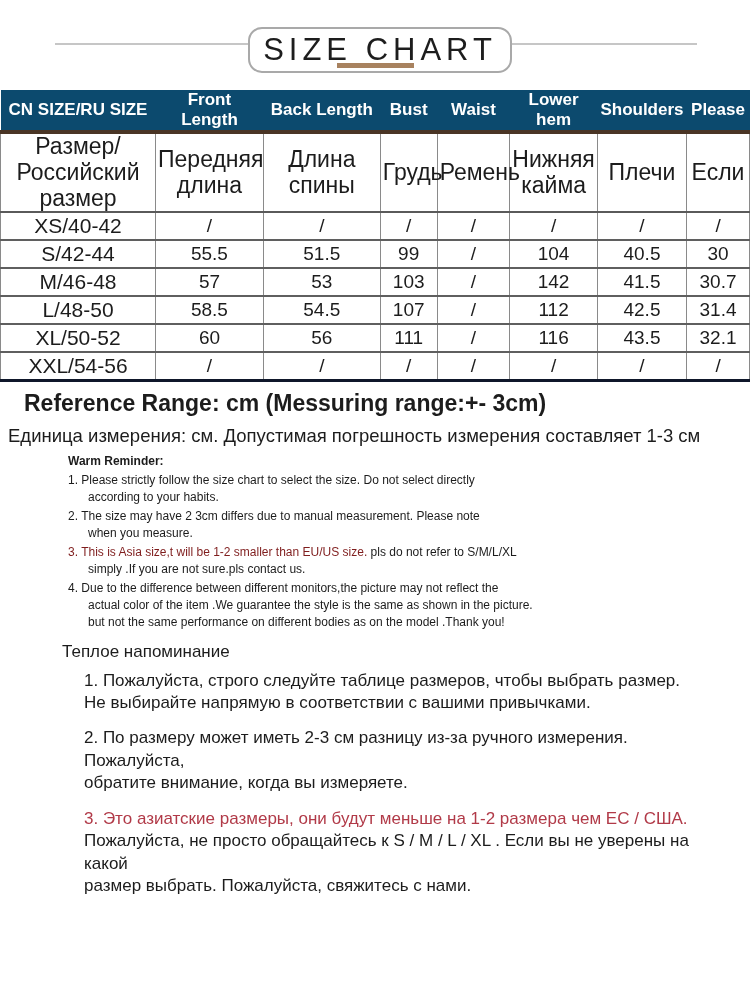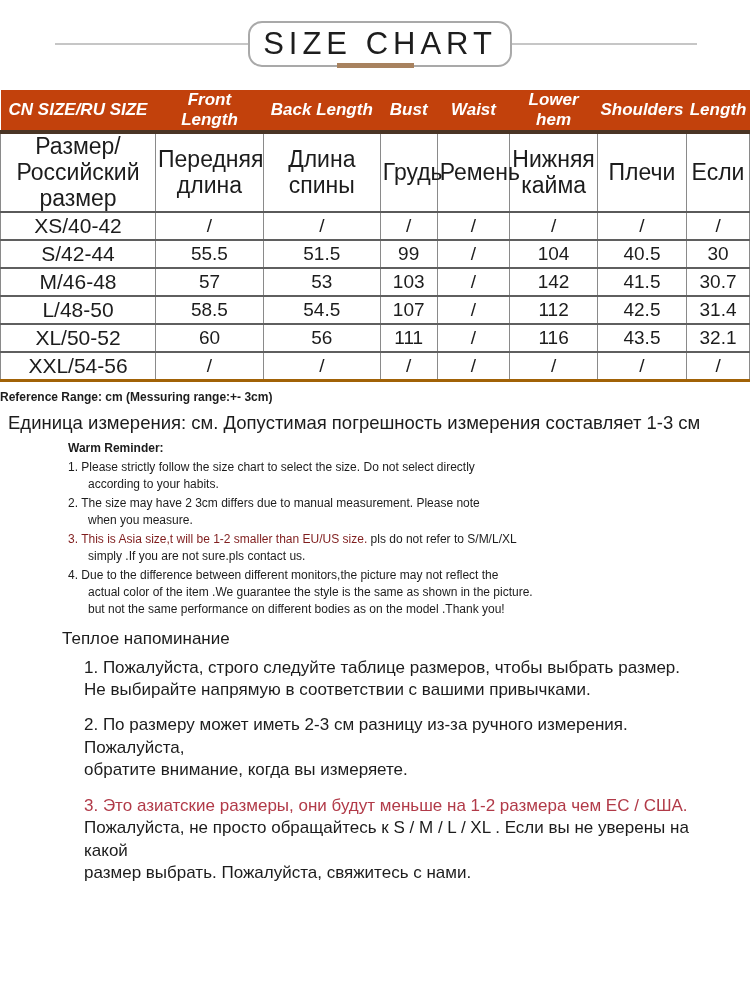--- a/index.html
+++ b/index.html
@@ -5,41 +5,41 @@
   html,body{margin:0;padding:0;}
   body{
     width:750px;height:1000px;background:#ffffff;
     font-family:"Liberation Sans","DejaVu Sans",sans-serif;
     color:#1c1c1c;position:relative;overflow:hidden;
   }
   
   .title-wrap{position:relative;height:90px;}
   .title-line{position:absolute;left:55px;right:53px;top:43px;height:2px;background:#c6c6c6;}
   .title-badge{
-    position:absolute;left:248px;top:21px;width:264px;height:46px;
+    position:absolute;left:248px;top:27px;width:264px;height:46px;
     background:#ffffff;border:2px solid #a9a9a9;border-radius:14px;
     display:flex;align-items:center;justify-content:center;z-index:1;box-sizing:border-box;
   }
   .title-text{font-size:31px;letter-spacing:5px;color:#1d1d1d;white-space:nowrap;}
   .title-underline{position:absolute;left:337px;top:63px;width:77px;height:5px;background:#a8825f;z-index:2;}
   
   table.size-table{width:750px;border-collapse:collapse;table-layout:fixed;}
   .size-table td,.size-table th{box-sizing:border-box;text-align:center;vertical-align:middle;padding:0 2px;}
-  tr.head-en{height:32px;background:#c2410c;font-style:italic;}
+  tr.head-en{height:32px;background:#0c4a6e;}
   tr.head-en th{color:#ffffff;font-size:17px;font-weight:bold;border:none;border-bottom:4px solid #4a3525;}
   tr.head-ru{height:50px;}
   tr.head-ru th{font-weight:normal;font-size:23px;line-height:1.12;border:1px solid #8a8a8a;border-top:none;border-bottom:2px solid #5a5a5a;}
   tr.data-row{height:28px;}
   tr.data-row td{font-size:19px;border:1px solid #8a8a8a;border-bottom:2px solid #5f5f5f;}
   tr.data-row td.size-cell{font-size:21px;}
-  tr.data-row:last-child td{border-bottom:3px solid #a16207;}
+  tr.data-row:last-child td{border-bottom:3px solid #0f172a;}
   .c1{width:20.7%;} .c2{width:14.4%;} .c3{width:15.6%;} .c4{width:7.6%;}
   .c5{width:9.7%;} .c6{width:11.7%;} .c7{width:11.9%;} .c8{width:8.4%;}
   
-  .ref-en{margin:8px 0 2px 0;font-size:12px;font-weight:bold;}
+  .ref-en{margin:8px 0 2px 24px;font-size:23px;font-weight:bold;}
   .ref-ru{margin:8px 0 0 8px;font-size:18.5px;}
   .warm-en{margin:6px 0 0 68px;width:610px;font-size:12px;line-height:1.42;}
   .warm-en .heading{font-weight:bold;margin:0 0 2px 0;}
   .warm-en p.item{margin:0 0 2px 0;padding-left:20px;text-indent:-20px;white-space:pre-line;}
   .warm-ru{margin:10px 0 0 62px;width:655px;font-size:17px;line-height:1.32;}
   .warm-ru .heading{margin:0 0 6px 0;}
   .warm-ru p.item{margin:0 0 13px 22px;white-space:pre-line;}
   .red-en{color:#7f1d1d;}
   .red-ru{color:#b13a48;}
 </style>
@@ -67,21 +67,21 @@
   </colgroup>
   <tbody>
       <tr class="head-en">
     <th>CN SIZE/RU SIZE</th>
     <th>Front Length</th>
     <th>Back Length</th>
     <th>Bust</th>
     <th>Waist</th>
     <th>Lower hem</th>
     <th>Shoulders</th>
-    <th>Length</th>
+    <th>Please</th>
   </tr>
   <tr class="head-ru">
     <th>Размер/Российский размер</th>
     <th>Передняя длина</th>
     <th>Длина спины</th>
     <th>Грудь</th>
     <th>Ремень</th>
     <th>Нижняя кайма</th>
     <th>Плечи</th>
     <th>Если</th>

